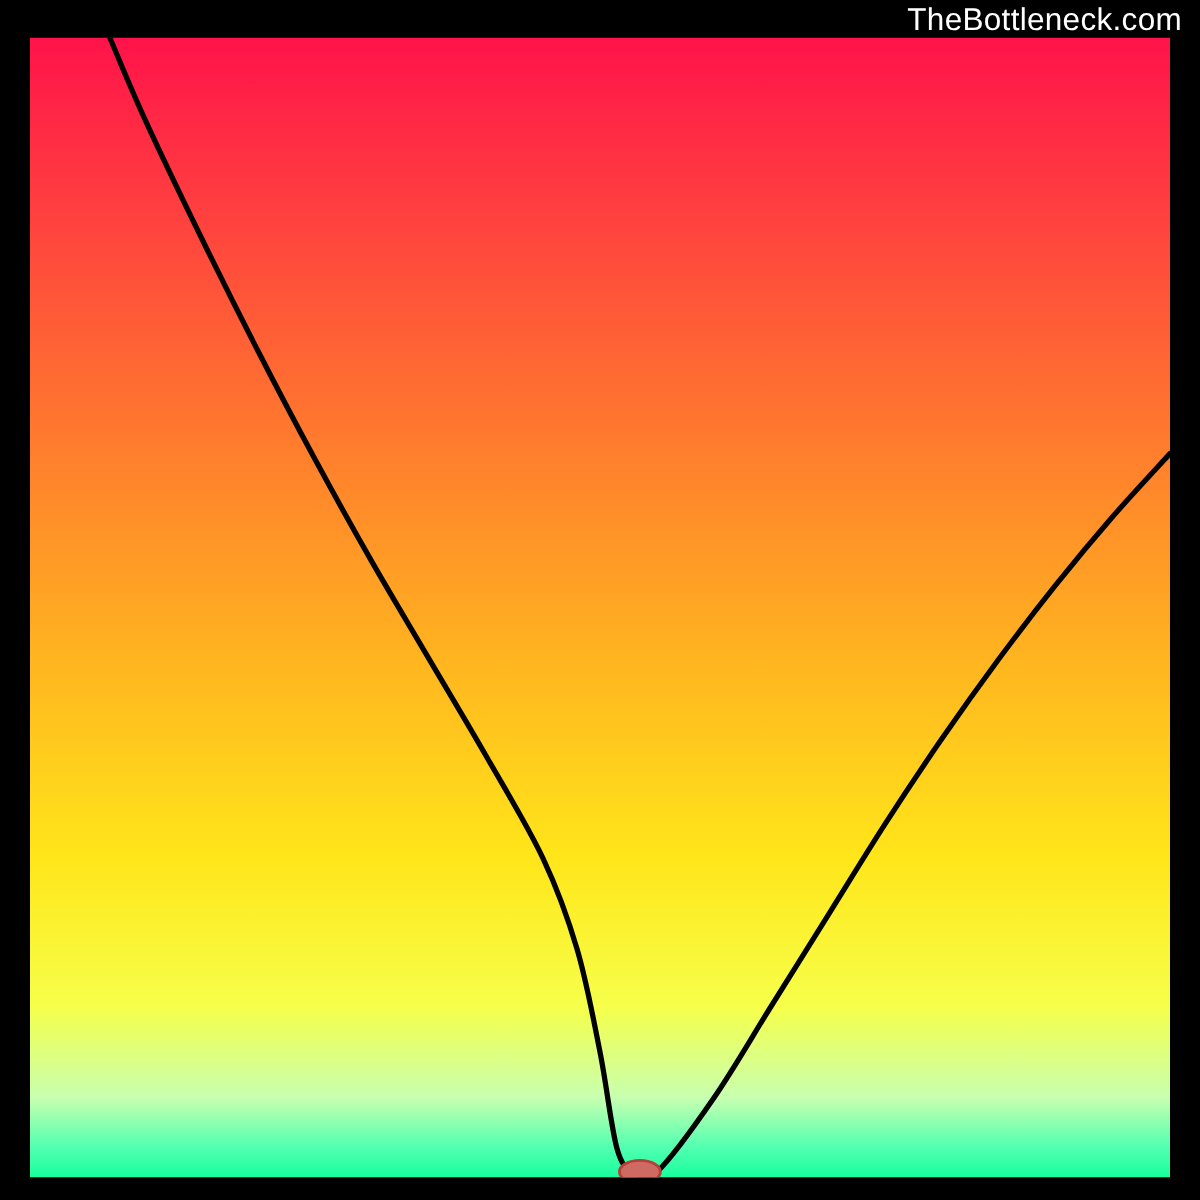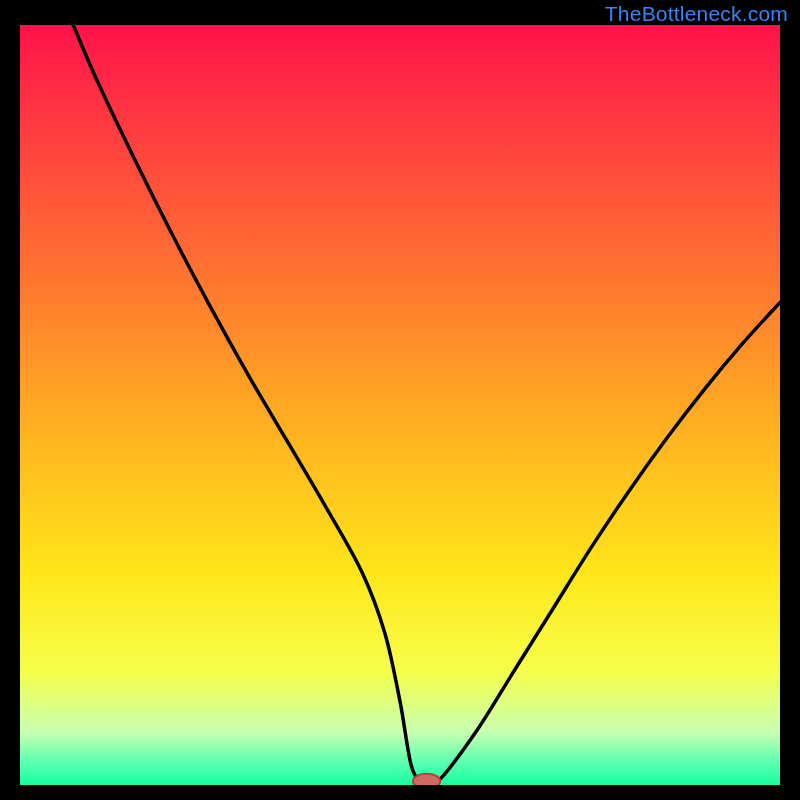--- a/index.html
+++ b/index.html
@@ -14,21 +14,21 @@
   .frame {
     position: relative;
     width: 800px;
     height: 800px;
     background: #000;
   }
   .watermark {
     position: absolute;
     top: 2px;
     right: 12px;
-    color: #3b82f6;
+    color: #ffffff;
     font-size: 21px;
     font-weight: 500;
     letter-spacing: 0.2px;
     z-index: 5;
     user-select: none;
   }
   .plot {
     position: absolute;
     left: 20px;
     top: 25px;

